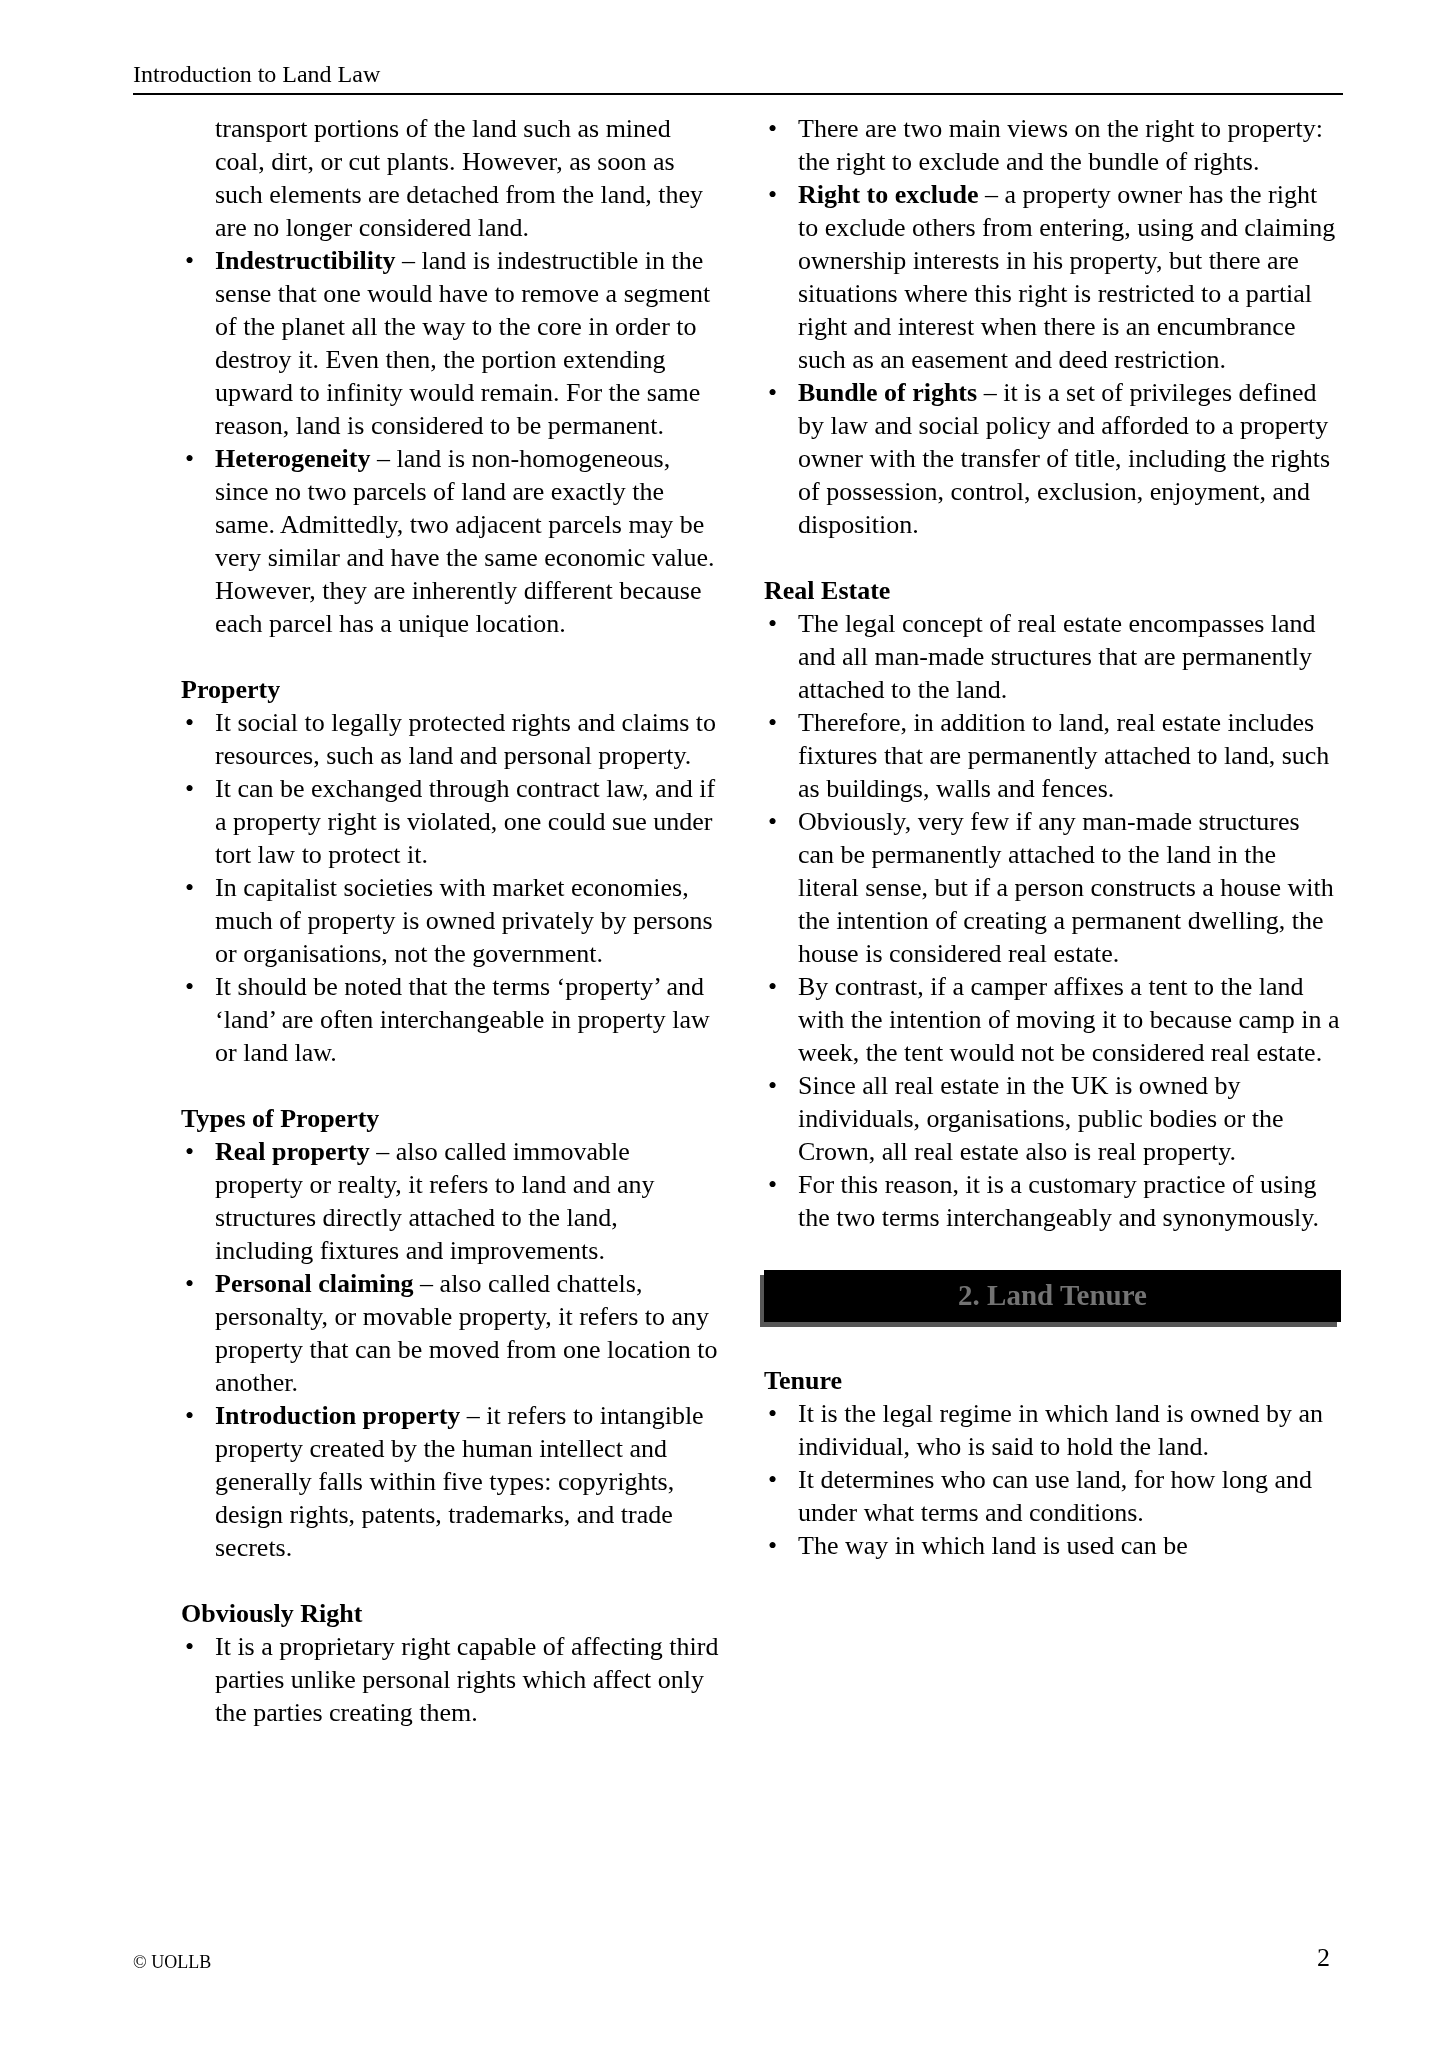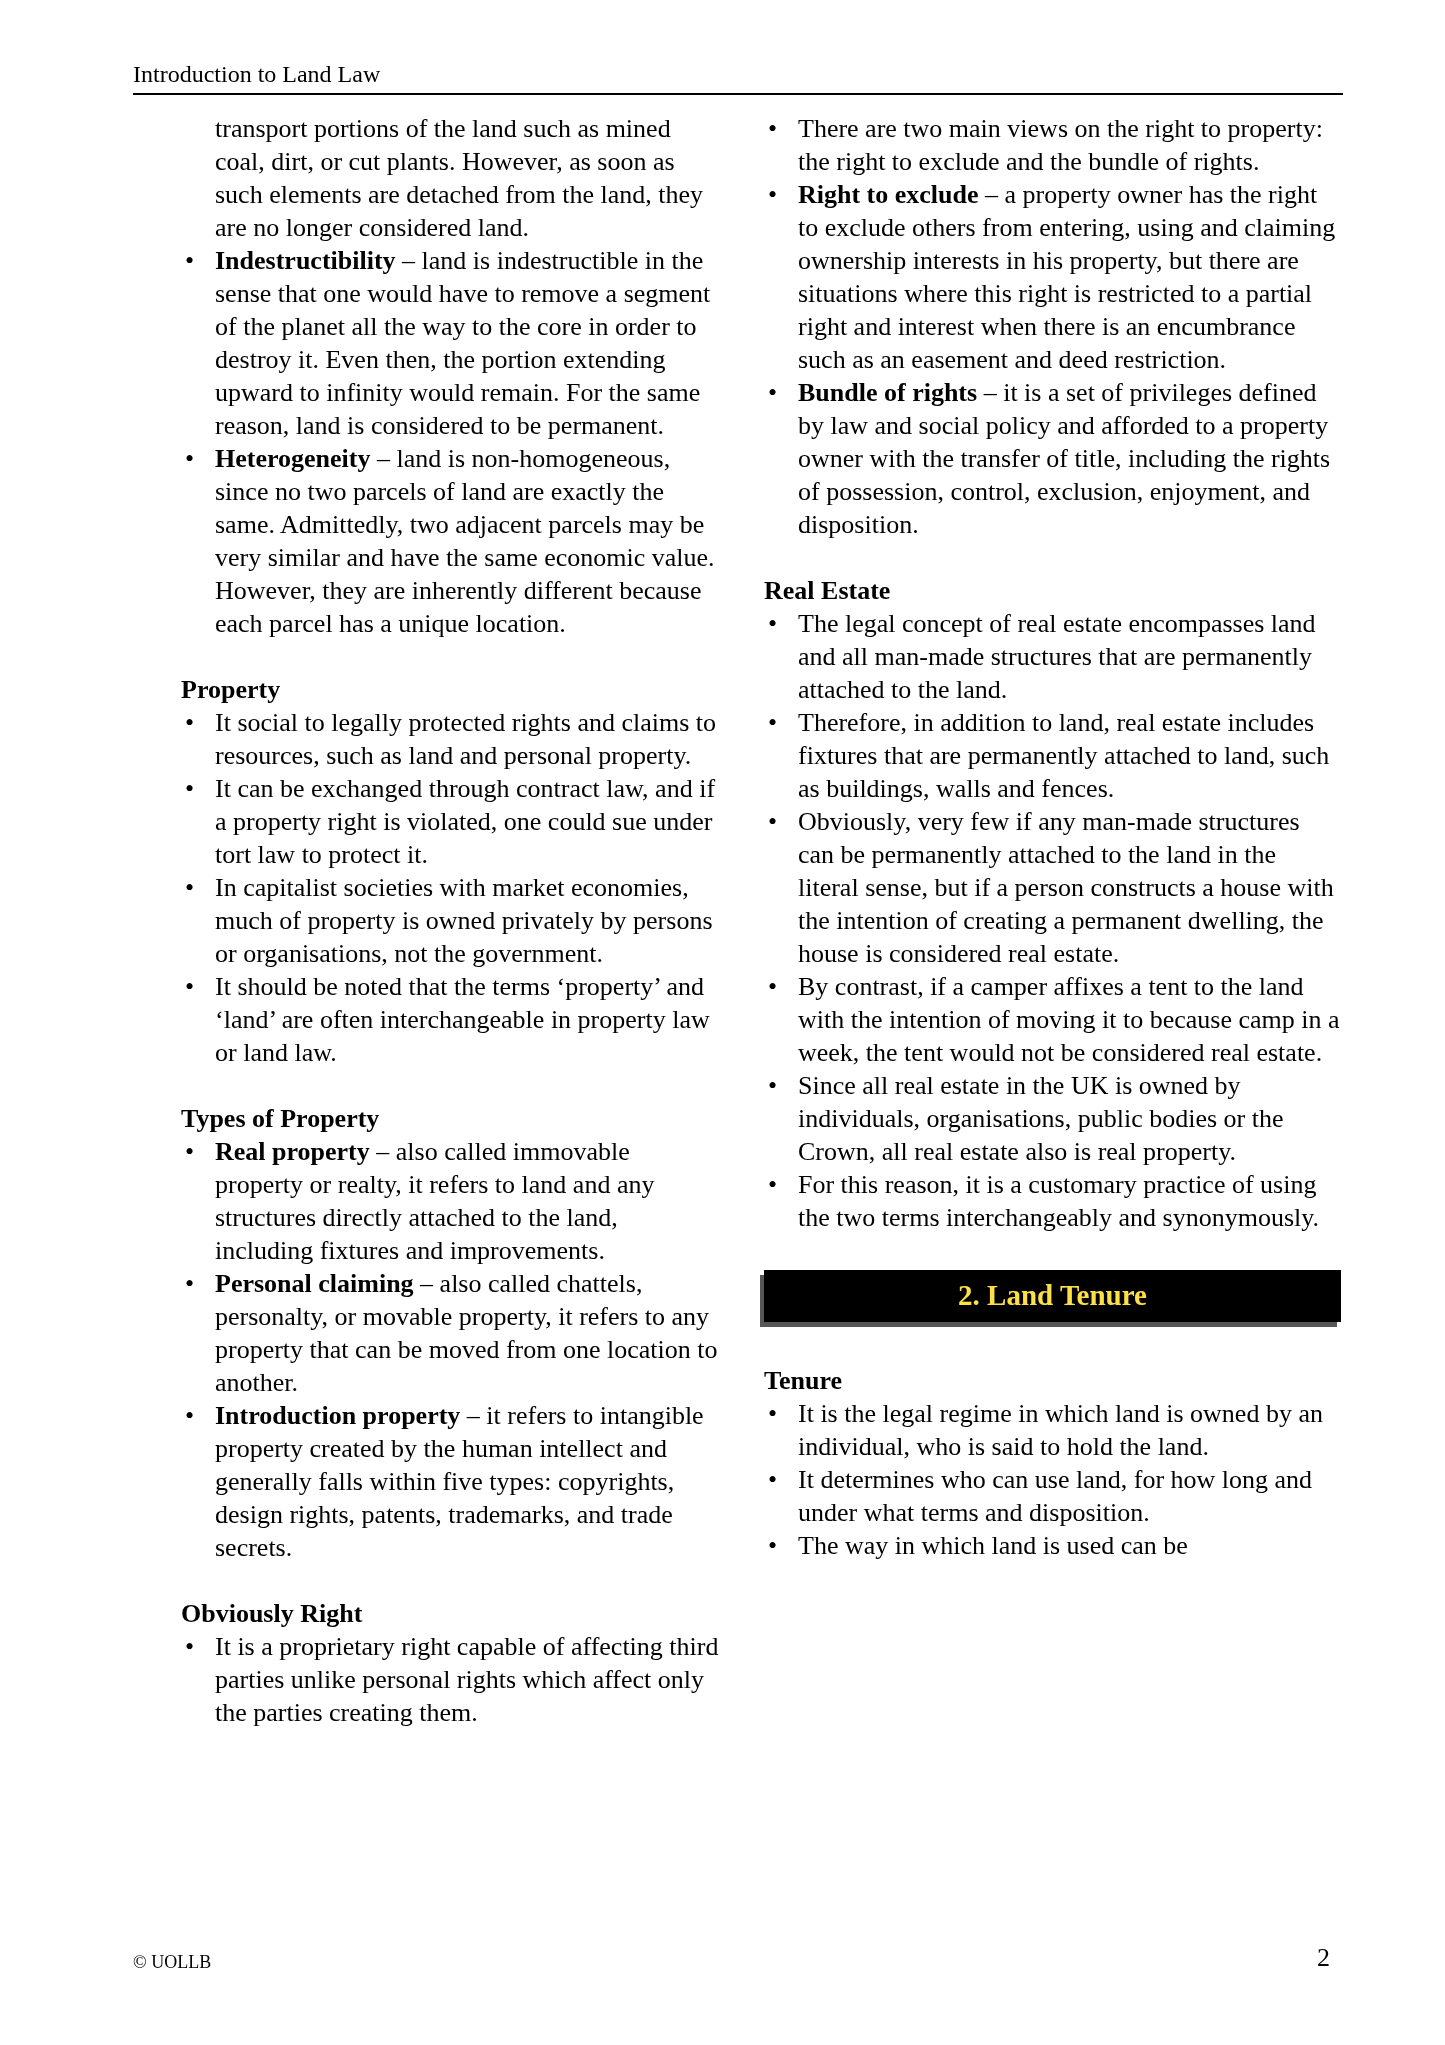--- a/index.html
+++ b/index.html
@@ -178,30 +178,30 @@
           </div>
           <div class="bullet-item">
             <span class="bullet-marker">•</span>
             <span class="bullet-text">Since all real estate in the UK is owned by individuals, organisations, public bodies or the Crown, all real estate also is real property.</span>
           </div>
           <div class="bullet-item">
             <span class="bullet-marker">•</span>
             <span class="bullet-text">For this reason, it is a customary practice of using the two terms interchangeably and synonymously.</span>
           </div>
         </div>
-        <div class="banner" style="background: rgb(0, 0, 0); color: #fde047;">2. Land Tenure</div>
+        <div class="banner" style="background: rgb(0, 0, 0); color: #737373;">2. Land Tenure</div>
         <div class="heading">Tenure</div>
         <div class="bullet-list">
           <div class="bullet-item">
             <span class="bullet-marker">•</span>
             <span class="bullet-text">It is the legal regime in which land is owned by an individual, who is said to hold the land.</span>
           </div>
           <div class="bullet-item">
             <span class="bullet-marker">•</span>
-            <span class="bullet-text">It determines who can use land, for how long and under what terms and disposition.</span>
+            <span class="bullet-text">It determines who can use land, for how long and under what terms and conditions.</span>
           </div>
           <div class="bullet-item">
             <span class="bullet-marker">•</span>
             <span class="bullet-text">The way in which land is used can be</span>
           </div>
         </div>
       </div>
   </div>
 
   <div class="footer-copyright">© UOLLB</div>

